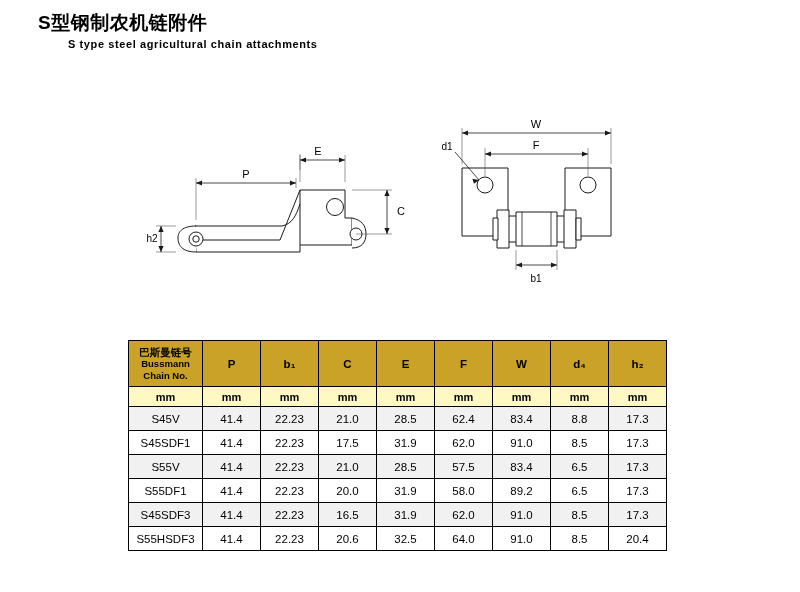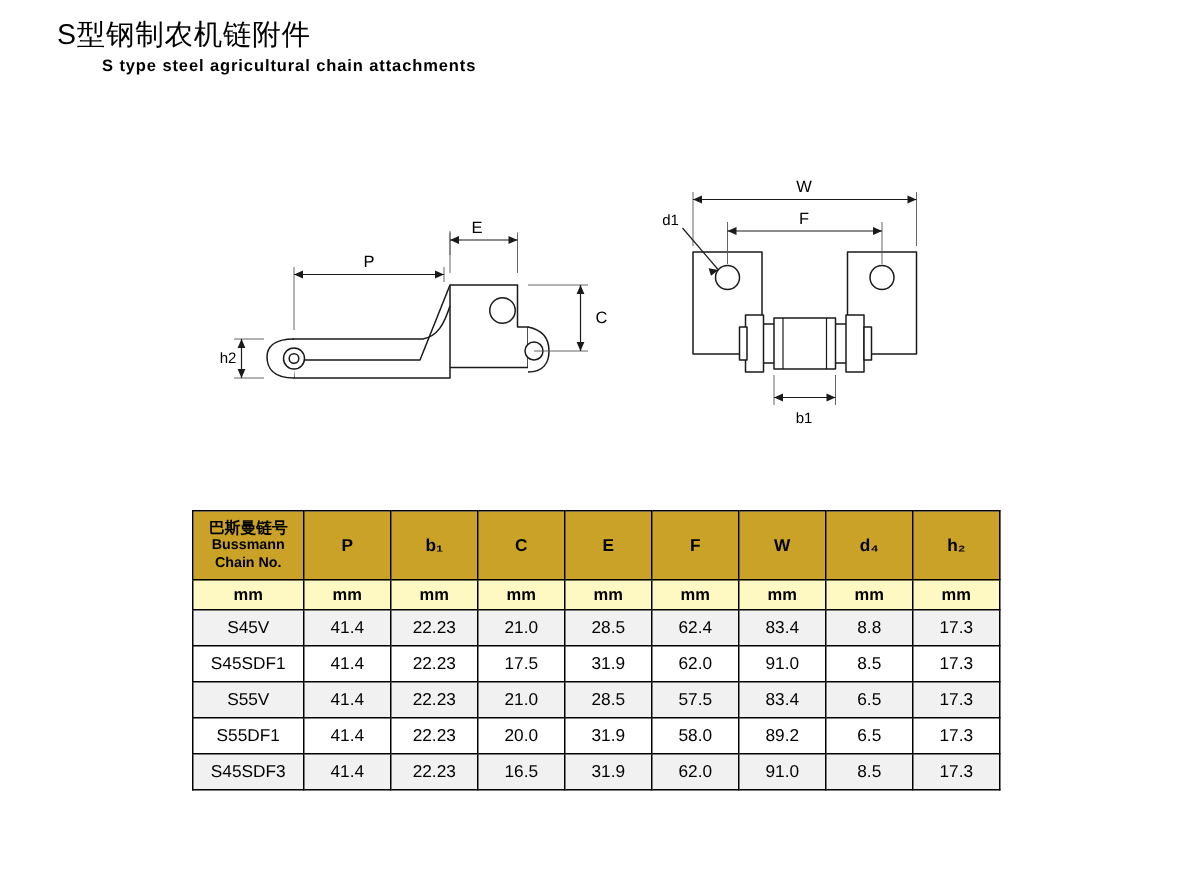--- a/index.html
+++ b/index.html
@@ -14,21 +14,21 @@
     position: relative;
     width: 800px; height: 592px;
     background: #ffffff;
   }
 
   
   .title-zh {
     position: absolute;
     left: 38px; top: 10px;
     font-size: 19px;
-    font-weight: normal;
+    font-weight: bold;
     color: #000000;
     letter-spacing: 0.5px;
     white-space: nowrap;
   }
   .title-en {
     position: absolute;
     left: 68px; top: 38px;
     font-size: 11px;
     font-weight: bold;
     color: #000000;
@@ -281,17 +281,28 @@
           <td>S45SDF3</td>
           <td>41.4</td>
           <td>22.23</td>
           <td>16.5</td>
           <td>31.9</td>
           <td>62.0</td>
           <td>91.0</td>
           <td>8.5</td>
           <td>17.3</td>
         </tr>
+        <tr>
+          <td>S55HSDF3</td>
+          <td>41.4</td>
+          <td>22.23</td>
+          <td>20.6</td>
+          <td>32.5</td>
+          <td>64.0</td>
+          <td>91.0</td>
+          <td>8.5</td>
+          <td>20.4</td>
+        </tr>
       </tbody>
     </table>
   </div>
 
 </div>
 
 </body></html>

